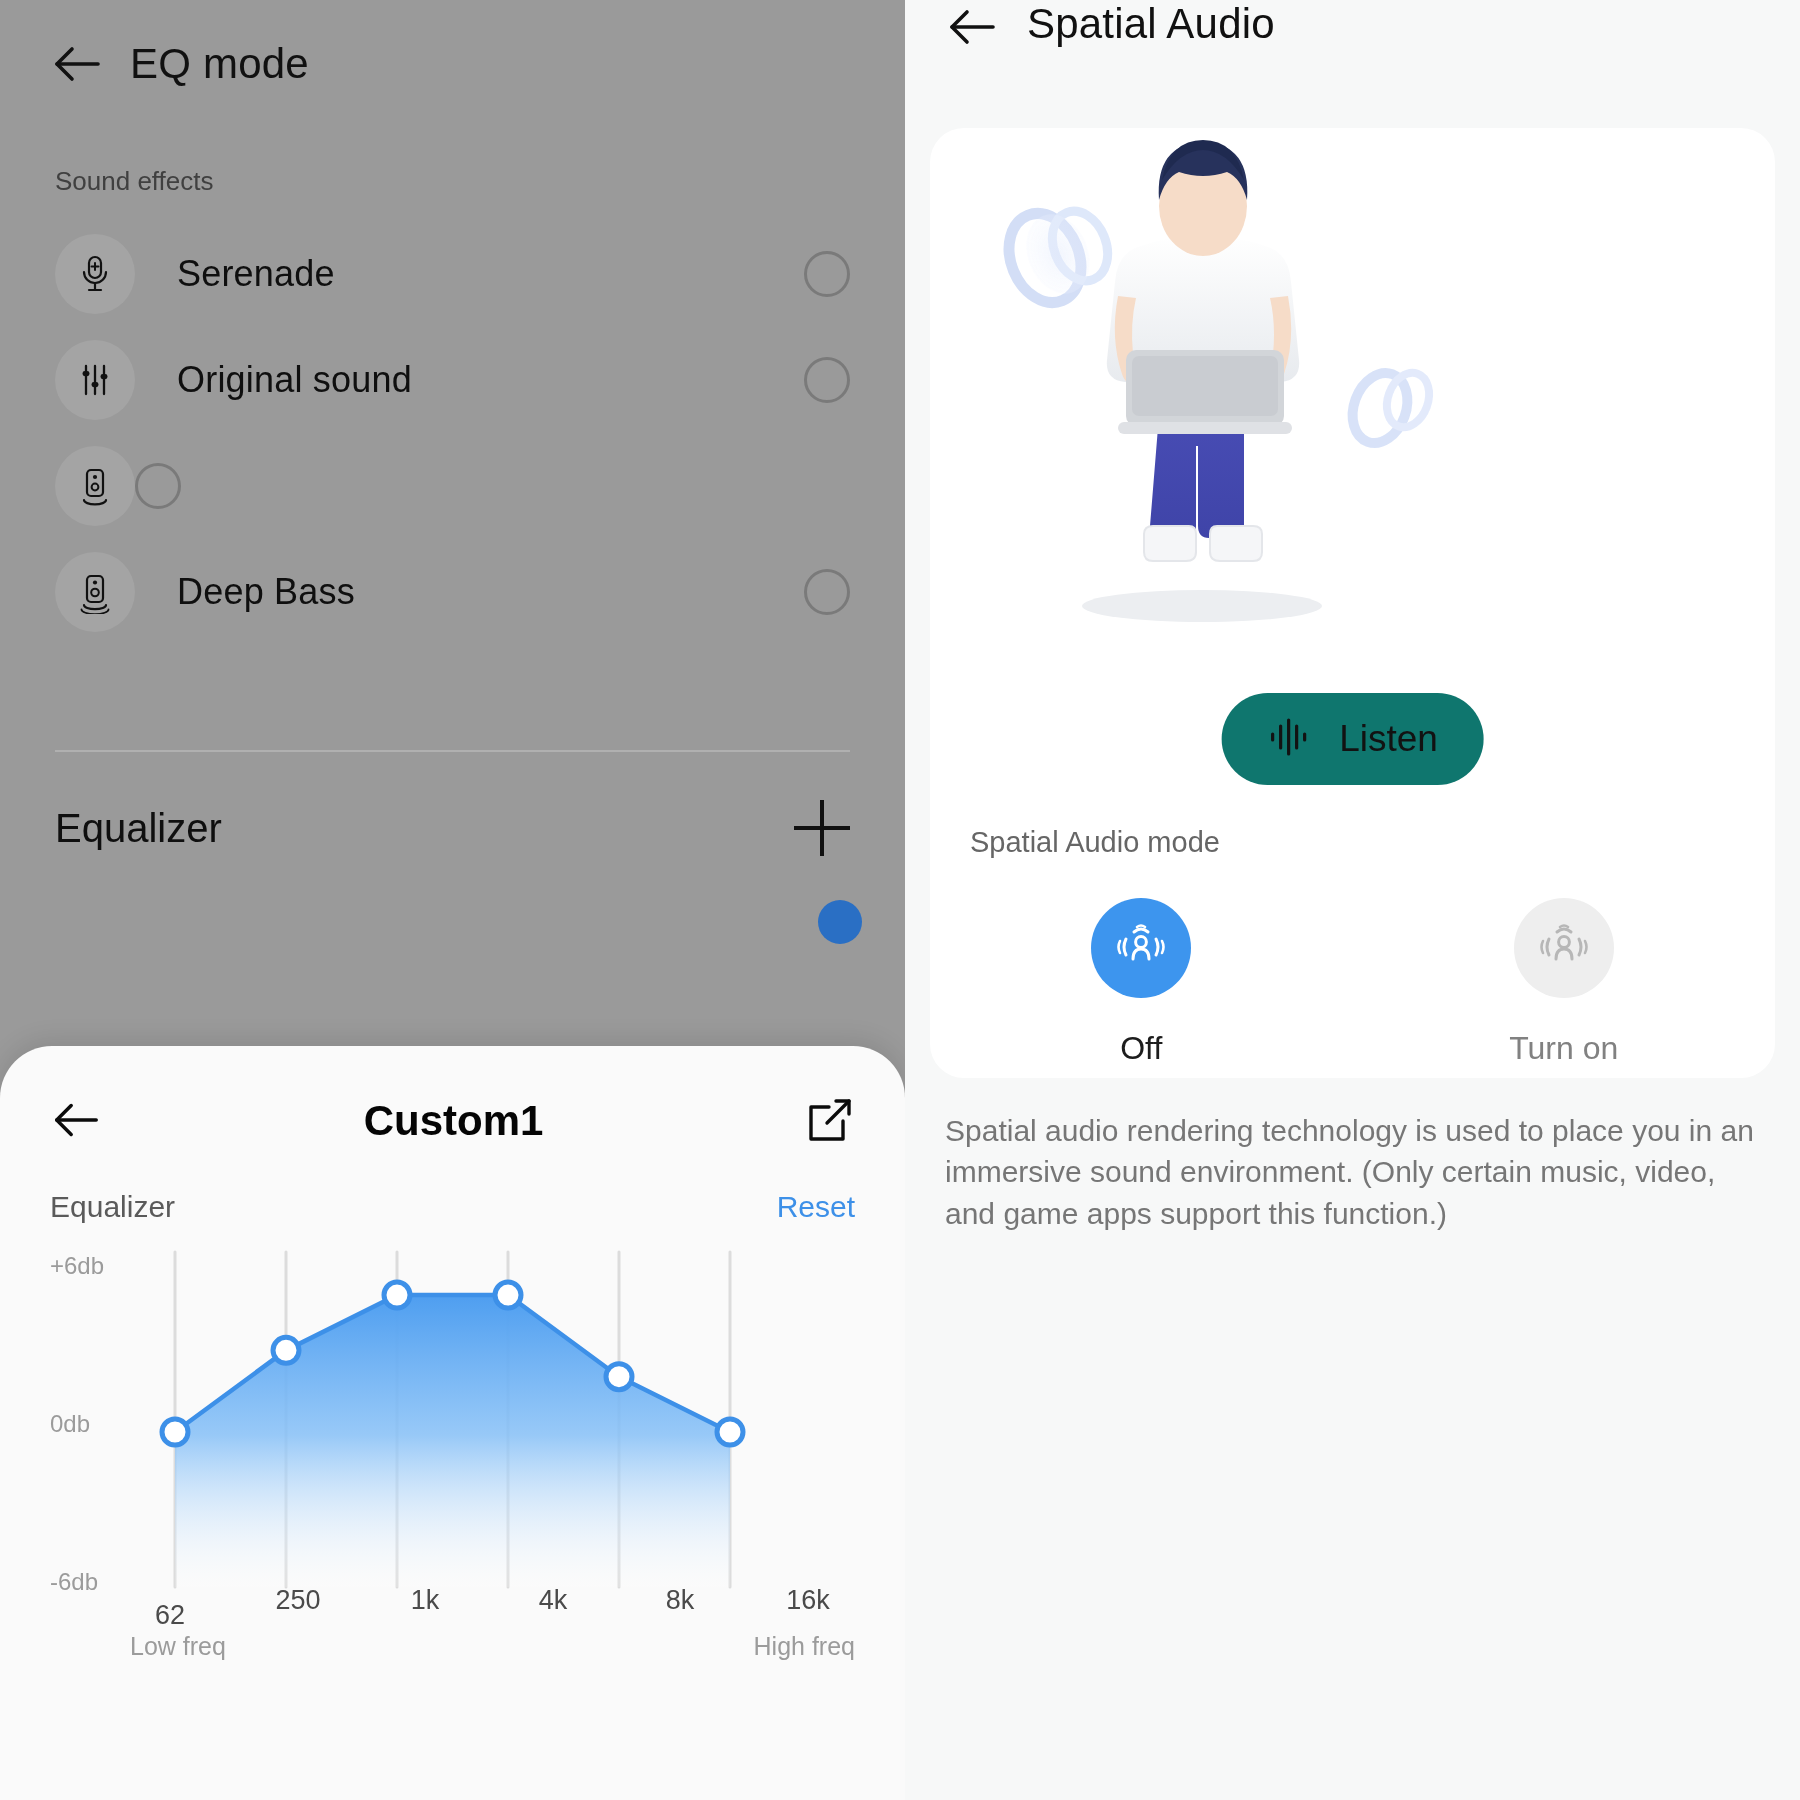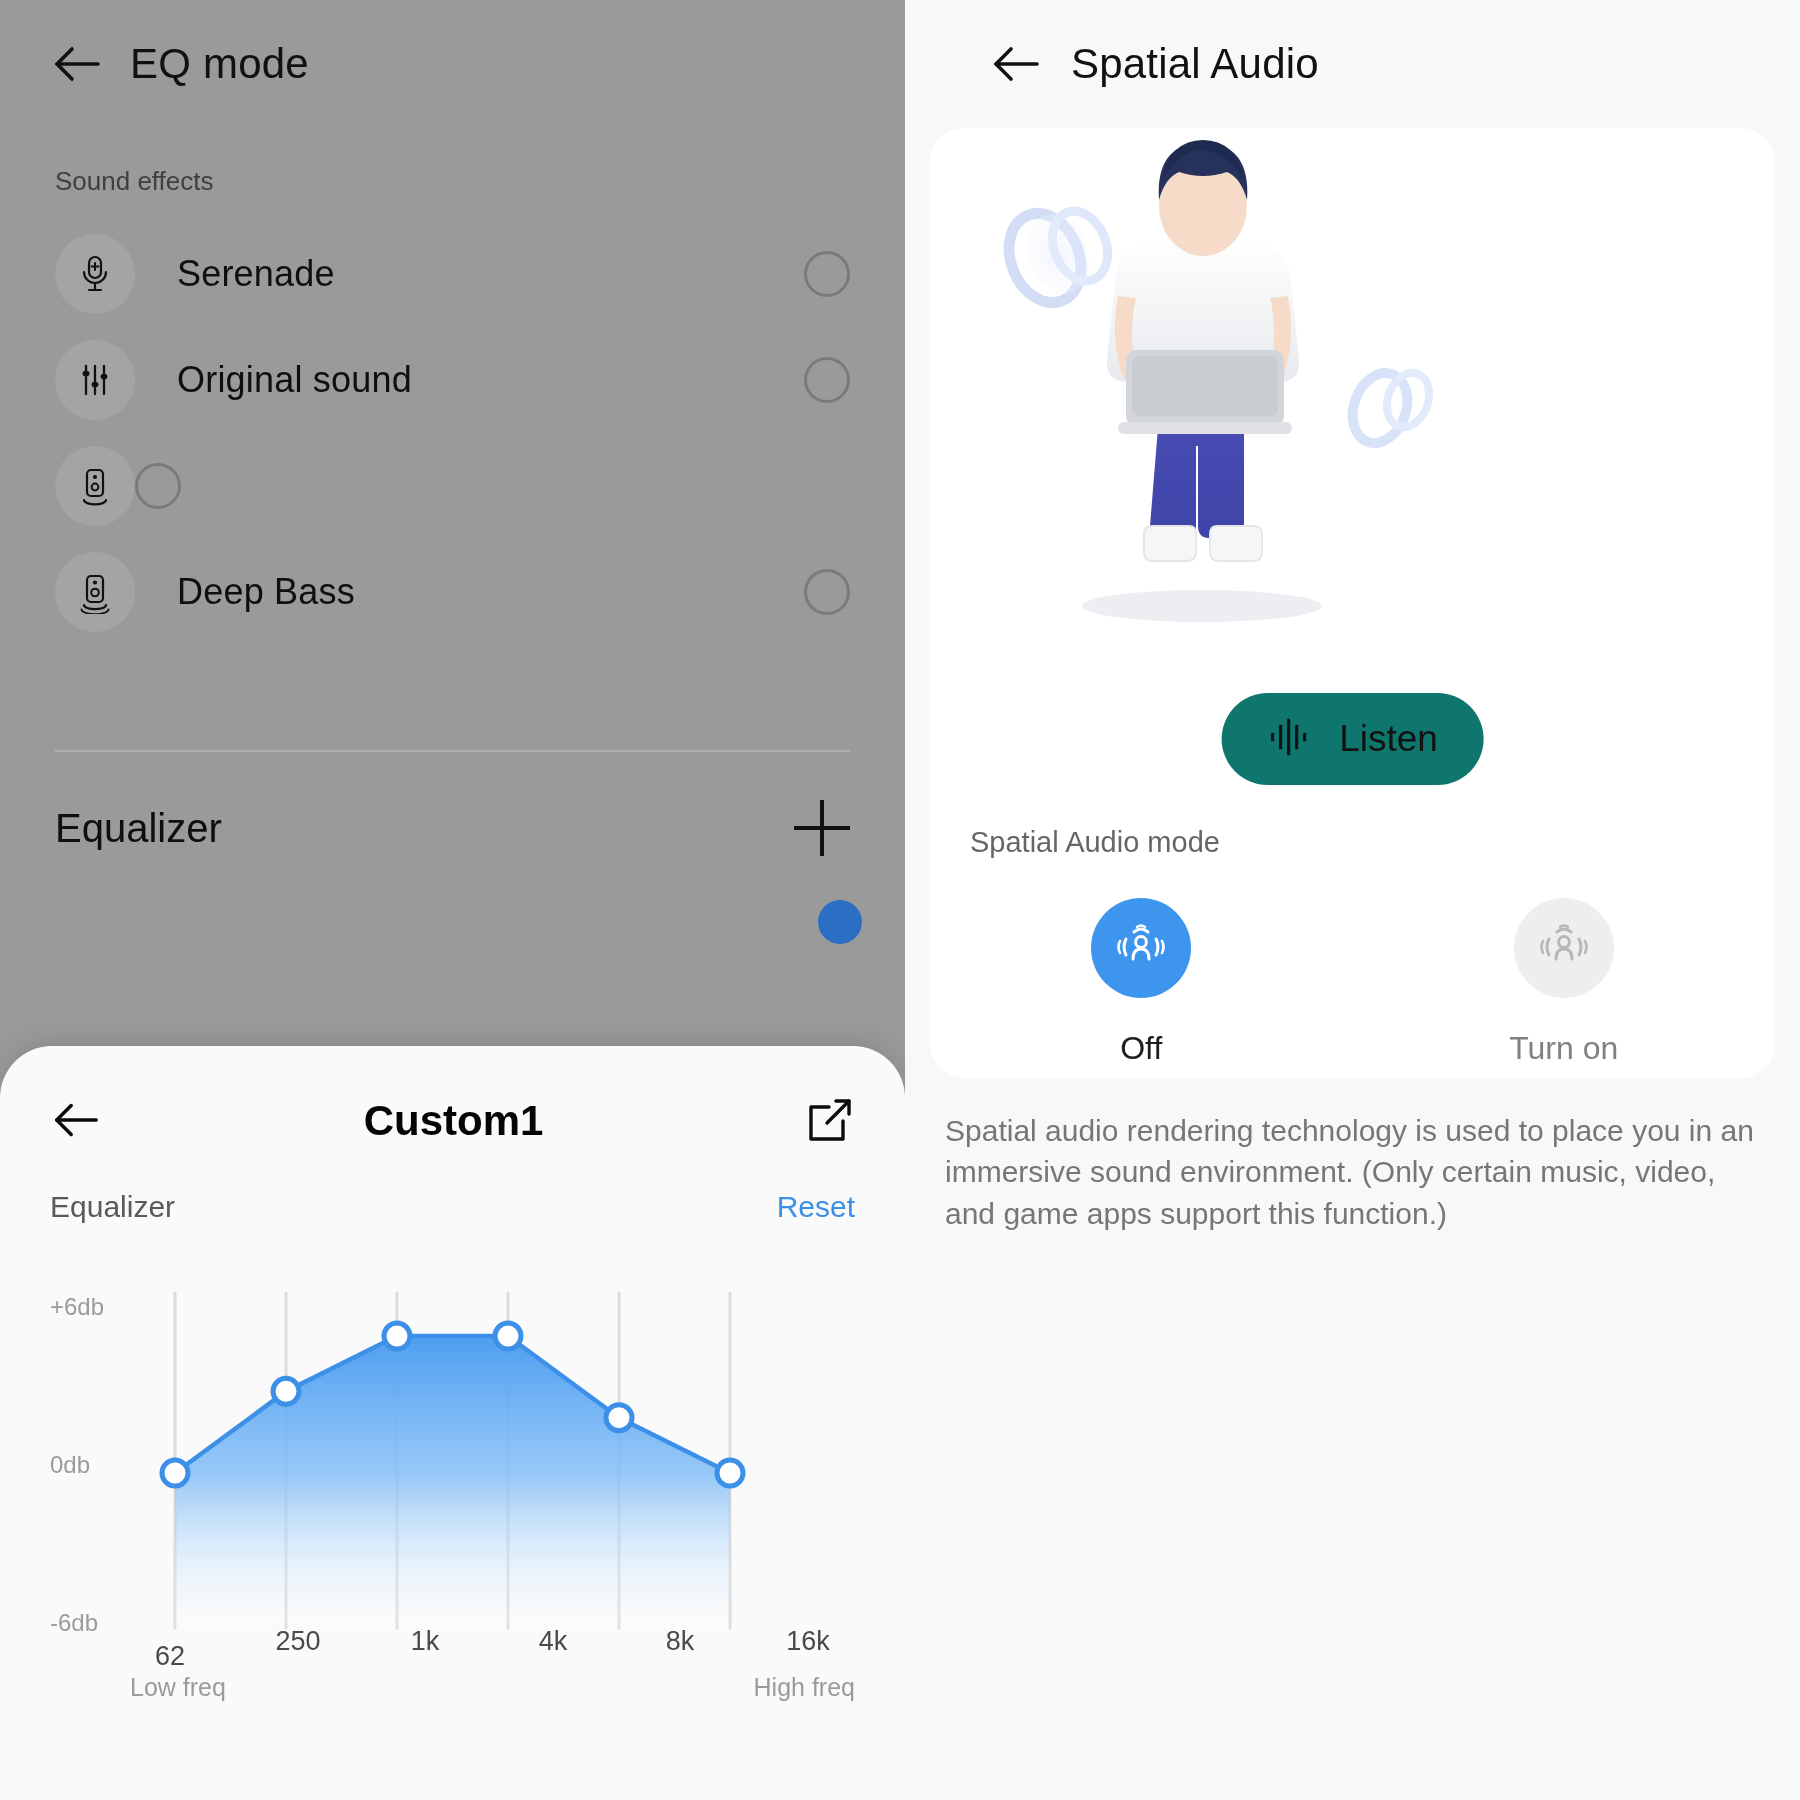--- a/index.html
+++ b/index.html
@@ -116,21 +116,21 @@
     display:flex; align-items:baseline; justify-content:space-between;
     padding:0 50px;
     margin-top:-6px;
   }
   .sheet-sub-label { font-size:30px; color:#5a5a5a; }
   .reset-link { font-size:30px; color:#3d90e8; }
 
   
   .graph-wrap {
     position:relative;
-    margin-top:69px;
+    margin-top:28px;
     height:470px;
   }
   .ylabels { position:absolute; left:50px; top:0; width:110px; height:100%; }
   .ylabel {
     position:absolute; font-size:24px; color:#9b9b9b;
     white-space:nowrap;
   }
   .plot {
     position:absolute;
     left:170px; top:0; width:565px; height:335px;
@@ -149,21 +149,21 @@
     white-space:nowrap;
   }
 
   
   .right-panel {
     position:relative;
     width:895px; height:1800px;
     background:#f7f8f8;
   }
   .r-topbar {
-    height:128px; display:flex; align-items:center; padding-left:40px;margin-left:44px;
+    height:128px; display:flex; align-items:flex-start; padding-left:40px;
   }
   .r-title { font-size:42px; color:#111; margin-left:28px; letter-spacing:.2px; }
   .hero-card {
     position:absolute;
     left:25px; top:128px;
     width:845px; height:950px;
     background:#ffffff;
     border-radius:34px;
   }
   .hero-art {

